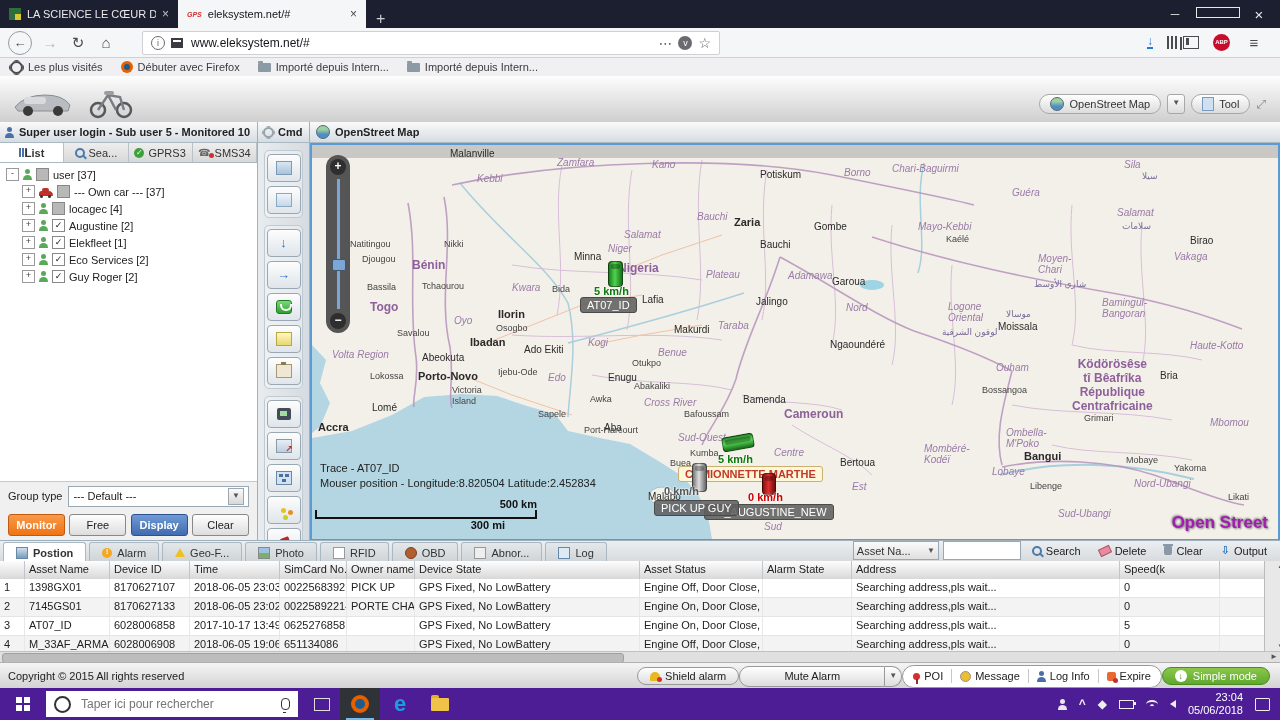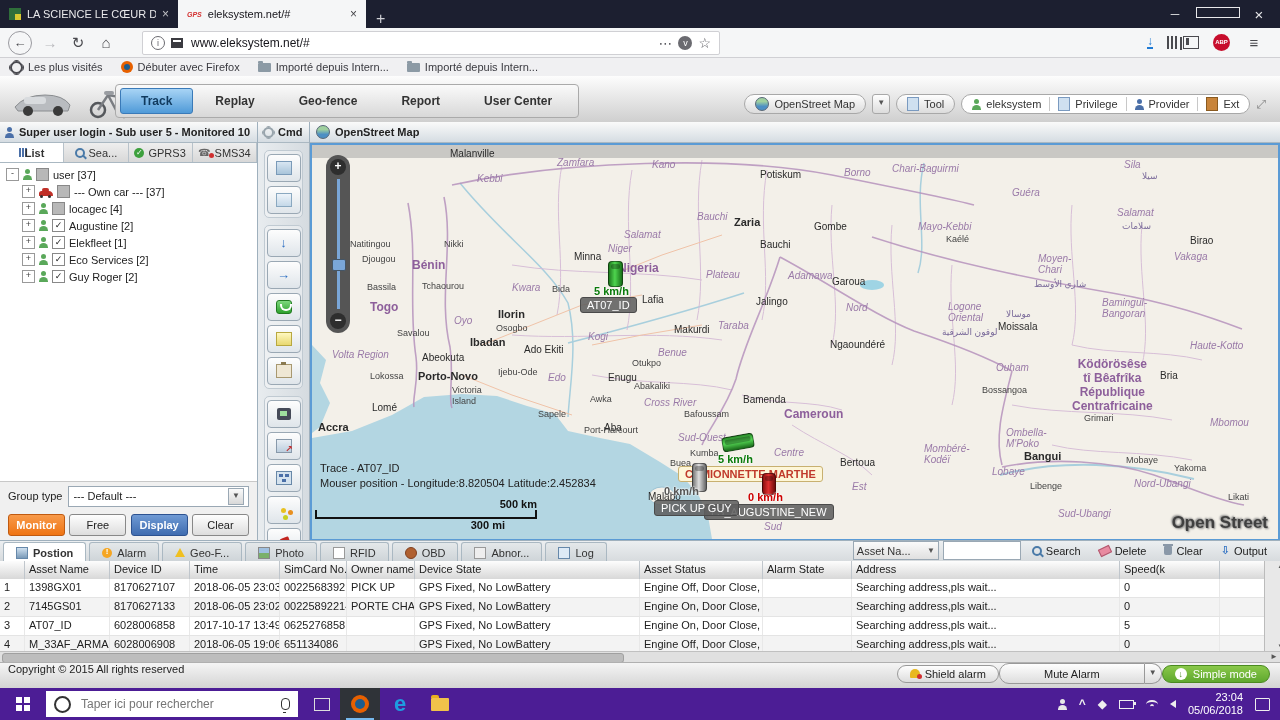--- a/index.html
+++ b/index.html
@@ -152,21 +152,21 @@
   .marker.red .speedtxt{color:#c00;}
   .mlabel{font-size:11px;padding:1px 6px;border-radius:3px;white-space:nowrap;}
   .marker.dark .mlabel{background:rgba(95,95,95,.88);color:#fff;border:1px solid #4a4a4a;}
   .marker.cream .mlabel{background:#fdf6d8;color:#c03a2b;border:1px solid #c8b070;font-weight:bold;}
   .marker.top{z-index:9;}
   #traceinfo{position:absolute;left:8px;bottom:48px;z-index:8;font-size:11px;color:#222;line-height:15px;}
   #scalebar{position:absolute;left:3px;bottom:8px;width:230px;z-index:8;font-size:11px;font-weight:bold;color:#111;}
   #scaleline{height:7px;border-left:2px solid #111;border-right:2px solid #111;border-bottom:2px solid #111;width:218px;}
   #scalekm{text-align:right;width:222px;}
   #scalemi{text-align:right;width:190px;}
-  #watermark{position:absolute;right:10px;bottom:6px;z-index:4;font-size:17px;font-weight:bold;color:#404040;text-shadow:1px 1px 2px #888,-1px -1px 2px #888;}
+  #watermark{position:absolute;right:10px;bottom:6px;z-index:4;font-size:17px;font-weight:bold;color:#a21caf;text-shadow:1px 1px 2px #888,-1px -1px 2px #888;}
   
   #btabsrow{left:0;top:540px;width:1280px;height:21px;background:linear-gradient(#eceff1,#d6dadd);border-top:1px solid #9fb0bd;border-bottom:1px solid #aab8c2;display:flex;align-items:flex-end;}
   .btab{height:19px;display:flex;align-items:center;gap:5px;padding:0 12px;border:1px solid #aab8c2;border-bottom:0;border-radius:3px 3px 0 0;background:linear-gradient(#e4e8ea,#cdd3d7);font-size:11px;margin-left:3px;color:#333;}
   .btab.active{background:#fff;font-weight:bold;}
   .bic{display:inline-block;width:10px;height:10px;}
   .ic-pos .bic{background:linear-gradient(#cfe0ef,#7a9ab8);border:1px solid #68a;}
   .ic-alarm .bic{background:#f5a623;border-radius:50%;position:relative;}
   .ic-alarm .bic::after{content:"!";position:absolute;left:3.5px;top:-1px;color:#fff;font-size:8px;font-weight:bold;}
   .ic-geo .bic{width:0;height:0;background:none;border-left:5px solid transparent;border-right:5px solid transparent;border-bottom:9px solid #f0c020;}
   .ic-photo .bic{background:linear-gradient(#9fc0e0 55%,#7ab06a 55%);border:1px solid #888;}
@@ -201,21 +201,21 @@
   .trow>div:nth-child(11){width:100px;}
   #gridrows{left:0;top:579px;width:1280px;}
   #vscroll{left:1264px;top:561px;width:16px;height:90px;background:#e8e8e8;border-left:1px solid #bbb;font-size:8px;color:#555;text-align:center;}
   #vscroll .up{position:absolute;top:0;width:16px;}
   #vscroll .dn{position:absolute;bottom:0;width:16px;}
   #hscroll{left:0;top:651px;width:1280px;height:11px;background:#e0e0e0;border-top:1px solid #c0c0c0;}
   #hthumb{position:absolute;left:2px;top:1px;width:620px;height:8px;background:#bdbdbd;border:1px solid #a0a0a0;border-radius:3px;}
   #hscroll .lt{position:absolute;left:2px;top:0;font-size:8px;color:#555;}
   #hscroll .rt{position:absolute;right:2px;top:0;font-size:8px;color:#555;}
   
-  #statusbar{left:0;top:662px;width:1280px;height:26px;background:linear-gradient(#f5f5f5,#d2d2d2);border-top:1px solid #b0b0b0;display:flex;align-items:flex-start;font-size:11px;color:#222;}
+  #statusbar{left:0;top:662px;width:1280px;height:26px;background:linear-gradient(#f5f5f5,#d2d2d2);border-top:1px solid #b0b0b0;display:flex;align-items:center;font-size:11px;color:#222;}
   #copy{padding-left:8px;}
   #statusright{margin-left:auto;display:flex;align-items:center;padding-right:10px;}
   .spill{display:inline-flex;align-items:center;gap:5px;background:linear-gradient(#fefefe,#ddd);border:1px solid #999;border-radius:10px;padding:2px 12px;font-size:11px;}
   .bellic{width:10px;height:9px;background:#e8b820;border-radius:5px 5px 1px 1px;position:relative;}
   .bellic::after{content:"";position:absolute;right:-2px;bottom:-1px;width:5px;height:5px;background:#d03030;border-radius:50%;}
   #mutewrap{display:flex;}
   #mutepill{width:120px;justify-content:center;border-radius:10px 0 0 10px;}
   .mutearrow{width:16px;height:19px;background:linear-gradient(#fefefe,#ddd);border:1px solid #999;border-left:0;border-radius:0 10px 10px 0;font-size:8px;color:#555;text-align:center;line-height:18px;}
   #poigroup{display:flex;align-items:center;background:#fff;border:1px solid #999;border-radius:12px;padding:2px 10px;gap:8px;}
   .poiic{width:7px;height:7px;background:#d03030;border-radius:50%;position:relative;display:inline-block;}
@@ -328,68 +328,29 @@
     <svg id="logo" viewBox="0 0 125 40">
       <path d="M5 28 q10 -12 30 -12 q18 0 25 10 l-2 6 H8 Z" fill="#b9bcc0" stroke="#8a8d90"></path>
       <rect x="14" y="18" width="22" height="7" rx="3" fill="#d8dbde"></rect>
       <circle cx="18" cy="32" r="5" fill="#3a3a3a"></circle>
         <circle cx="48" cy="32" r="5" fill="#3a3a3a"></circle>
       <circle cx="88" cy="31" r="7" fill="none" stroke="#55585c" stroke-width="2.5"></circle>
       <circle cx="114" cy="31" r="7" fill="none" stroke="#55585c" stroke-width="2.5"></circle>
       <path d="M88 31 L98 16 L110 18 L114 31 M98 16 L106 31" fill="none" stroke="#7a7d82" stroke-width="2.5"></path>
       <rect x="94" y="12" width="10" height="4" rx="2" fill="#9a9da2"></rect>
     </svg>
-    <div id="navtabs">
-
-    <div class="navtab active">
-          <span>Track</span>
-        </div>
-        <div class="navtab">
-          <span>Replay</span>
-        </div>
-        <div class="navtab">
-          <span>Geo-fence</span>
-        </div>
-        <div class="navtab">
-          <span>Report</span>
-        </div>
-        <div class="navtab">
-          <span>User Center</span>
-        </div>
-      </div>
     <div id="hdrright">
       <span class="pill">
         <span class="globe"></span>
         <span>OpenStreet Map</span>
       </span>
       <span class="dropbtn">▼</span>
       <span class="pill">
         <span class="bookic"></span>
         <span>Tool</span>
-      </span>
-      <span id="acctgroup">
-        <span class="acct">
-            <span class="pico pgreen"></span>
-            <span>eleksystem</span>
-          </span>
-        <span class="vsep"></span>
-        <span class="acct">
-            <span class="bookic"></span>
-            <span>Privilege</span>
-          </span>
-        <span class="vsep"></span>
-        <span class="acct">
-            <span class="pico pblue"></span>
-            <span>Provider</span>
-          </span>
-        <span class="vsep"></span>
-        <span class="acct">
-            <span class="dooric"></span>
-            <span>Ext</span>
-          </span>
       </span>
       <span class="expandic">⤢</span>
     </div>
   </div>
 
   <div id="sidebar" class="abs">
     <div class="panelhdr">
       <span class="pico pblue"></span>
       <span>Super user login - Sub user 5 - Monitored 10</span>
     </div>
@@ -647,21 +608,21 @@
           <span class="place rg" style="left: 406px; top: 175px;">Taraba</span>
           <span class="place c" style="left: 518px; top: 194px;">Ngaoundéré</span>
           <span class="place rg" style="left: 296px; top: 98px;">Niger</span>
           <span class="place c" style="left: 262px; top: 106px;">Minna</span>
           <span class="place cs" style="left: 240px; top: 139px;">Bida</span>
           <span class="place rg" style="left: 200px; top: 137px;">Kwara</span>
           <span class="place co" style="left: 306px; top: 118px;">Nigeria</span>
           <span class="place c" style="left: 330px; top: 149px;">Lafia</span>
           <span class="place rg" style="left: 394px; top: 124px;">Plateau</span>
           <span class="place c" style="left: 362px; top: 179px;">Makurdi</span>
-          <span class="place rg" style="left: 276px; top: 186px;">Kogi</span>
+          <span class="place rg" style="left: 276px; top: 192px;">Kogi</span>
           <span class="place rg" style="left: 346px; top: 202px;">Benue</span>
           <span class="place cs" style="left: 320px; top: 213px;">Otukpo</span>
           <span class="place c" style="left: 296px; top: 227px;">Enugu</span>
           <span class="place cs" style="left: 322px; top: 236px;">Abakaliki</span>
           <span class="place cs" style="left: 278px; top: 249px;">Awka</span>
           <span class="place c" style="left: 292px; top: 277px;">Aba</span>
           <span class="place rg" style="left: 332px; top: 252px;">Cross River</span>
           <span class="place c" style="left: 408px; top: 249px; padding-left: 23px;">Bamenda</span>
           <span class="place cs" style="left: 372px; top: 264px;">Bafoussam</span>
           <span class="place co" style="left: 472px; top: 264px;">Cameroun</span>
@@ -922,20 +883,41 @@
       <span class="spill">
           <span class="bellic"></span>
           <span>Shield alarm</span>
         </span>
       <span id="mutewrap">
         <span class="spill" id="mutepill">
             <span>Mute Alarm</span>
           </span>
         <span class="mutearrow">▼</span>
       </span>
+      <span id="poigroup">
+        <span class="actbtn" style="padding:0;">
+            <span class="poiic"></span>
+            <span>POI</span>
+          </span>
+        <span class="vsep"></span>
+        <span class="actbtn" style="padding:0;">
+            <span class="spkic"></span>
+            <span>Message</span>
+          </span>
+        <span class="vsep"></span>
+        <span class="actbtn" style="padding:0;">
+            <span class="pico pblue"></span>
+            <span>Log Info</span>
+          </span>
+        <span class="vsep"></span>
+        <span class="actbtn" style="padding:0;">
+            <span class="expic"></span>
+            <span>Expire</span>
+          </span>
+      </span>
       <span id="simplemode">
           <span class="dlcirc">↓</span>
           <span>Simple mode</span>
         </span>
     </div>
   </div>
 
   <div id="taskbar" class="abs">
     <div id="startbtn">
         <span class="winlogo">

